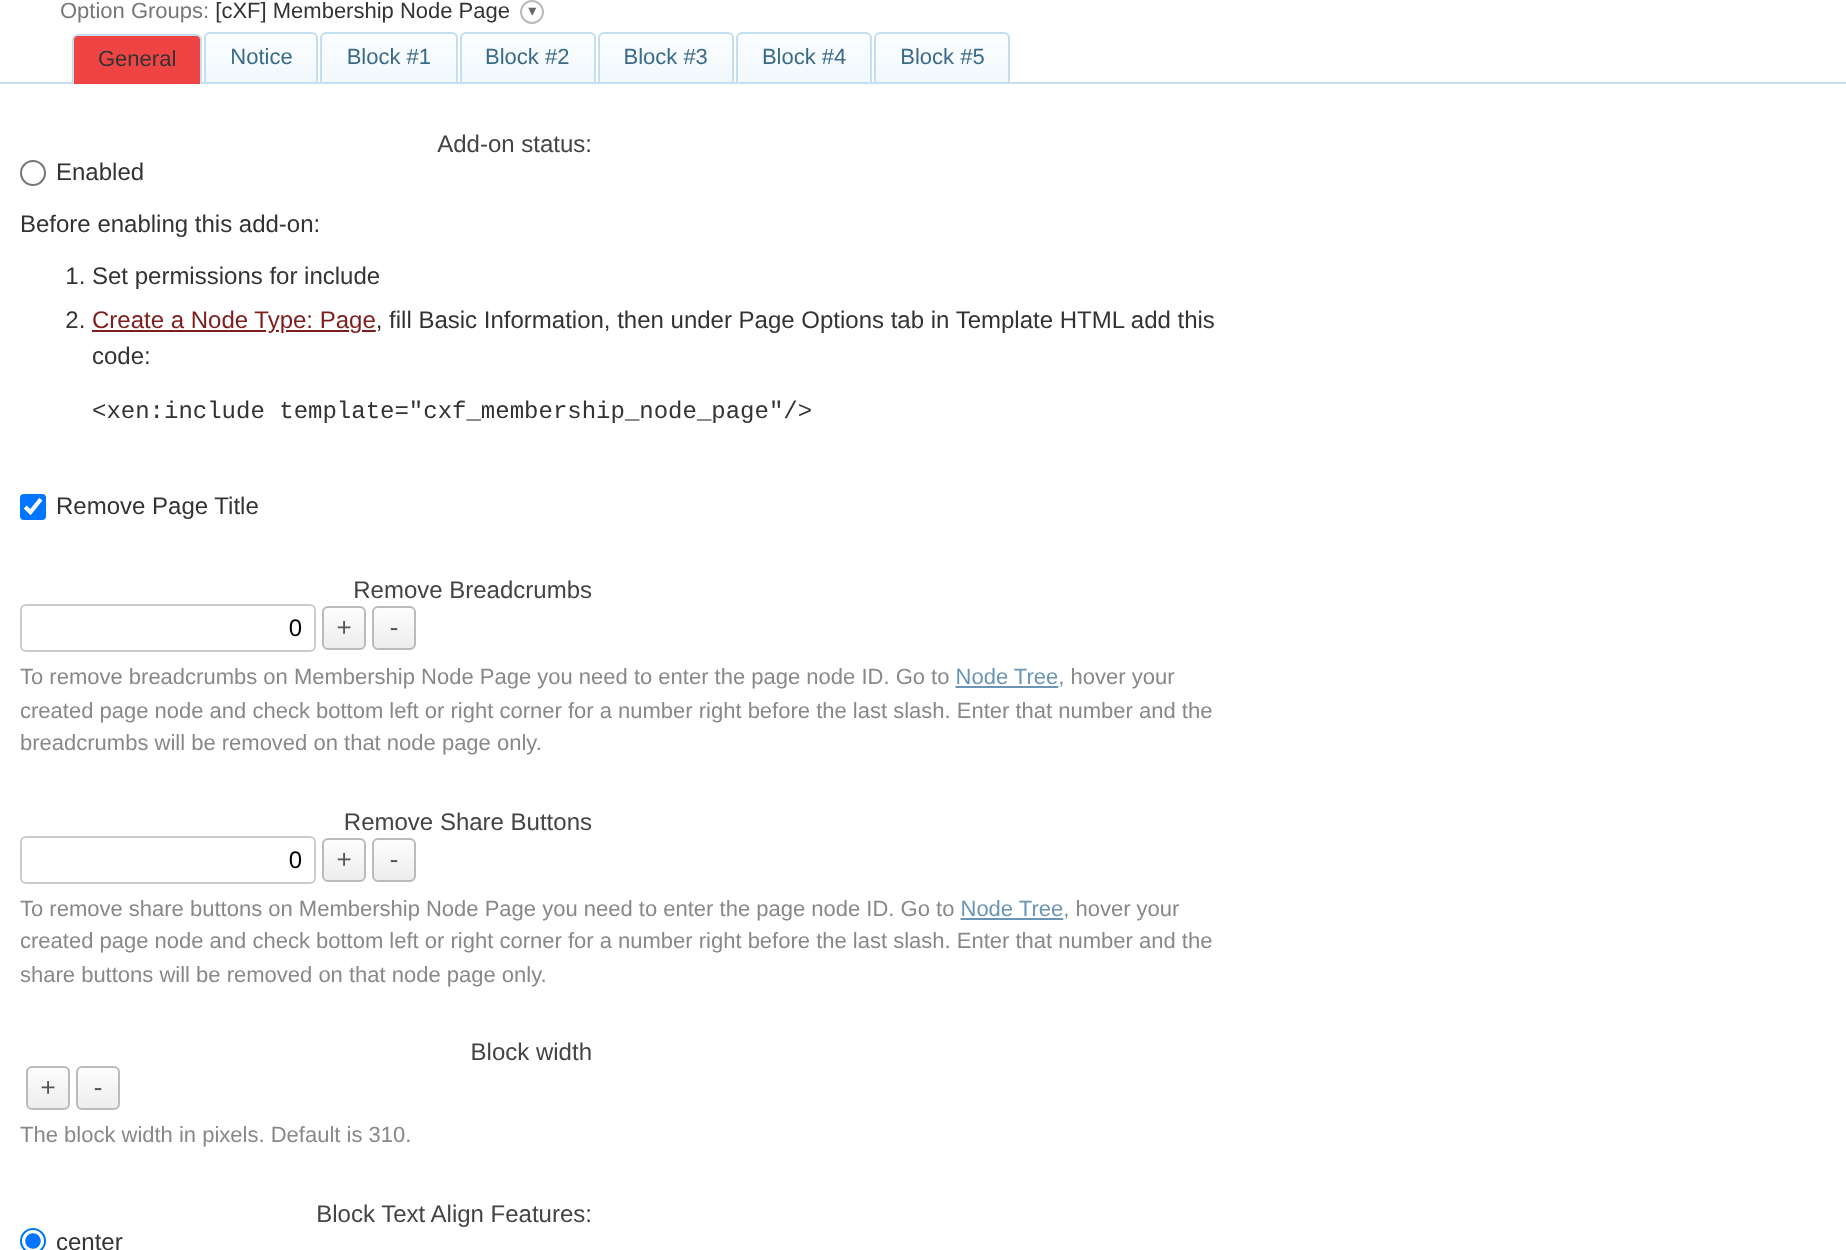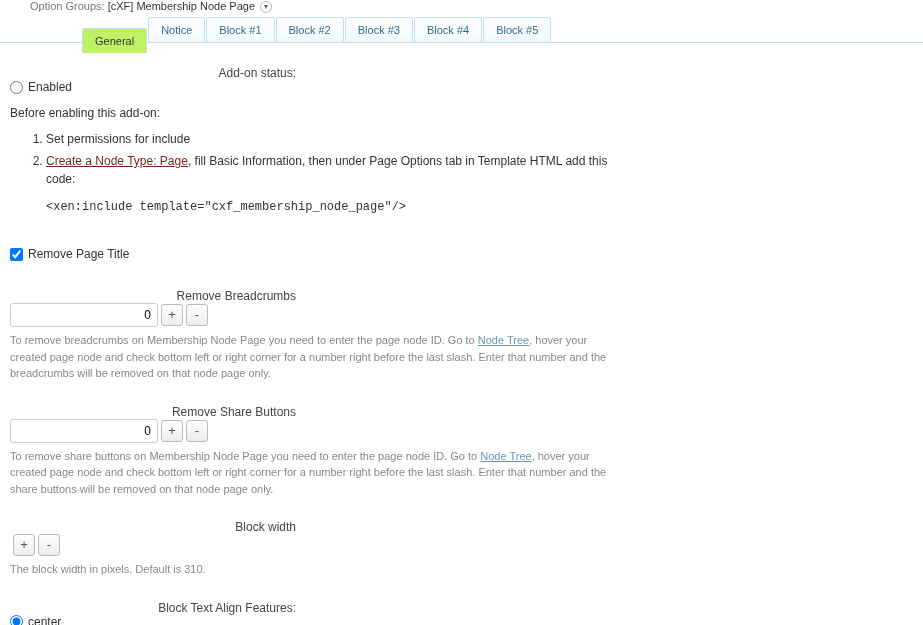--- a/index.html
+++ b/index.html
@@ -6,21 +6,21 @@
     body { font-family: "Lucida Grande", "Segoe UI", Tahoma, sans-serif; font-size: 12px; color: #333; background: #fff; }
     
     .header-bar { padding: 0 10px; font-size: 11px; color: #777; margin-left: 20px; }
     .header-bar .group-label { color: #777; }
     .header-bar .group-name { color: #333; }
     .dropdown-arrow { display: inline-block; width: 12px; height: 12px; border: 1px solid #bbb; border-radius: 50%; text-align: center; line-height: 10px; font-size: 8px; color: #666; margin-left: 2px; vertical-align: middle; }
     
     .tabs-container { border-bottom: 1px solid #c4e0f0; margin: 4px 0 0 0; padding-left: 36px; }
     .tabs { display: flex; }
     .tab { padding: 6px 12px; border: 1px solid #c4e0f0; border-bottom: none; background: linear-gradient(#fdfeff, #f0f8fc); color: #3a6a8a; font-size: 11px; cursor: pointer; margin-right: 1px; border-radius: 3px 3px 0 0; }
-    .tab.active { background: #bef264; color: #333; position: relative; top: 11px; margin-left: 46px; }
+    .tab.active { background: #ef4444; color: #333; position: relative; top: 1px; }
     
     .form-area { padding: 20px 10px 10px 10px; }
     .form-row { display: flex; margin-bottom: 6px; align-items: flex-start; flex-direction: column; }
     .form-label { width: 298px; text-align: right; padding-right: 12px; padding-top: 3px; color: #444; font-size: 12px; }
     .form-control { flex: 1; max-width: 610px; }
     
     .radio-item, .check-item { display: flex; align-items: center; margin-bottom: 5px; font-size: 12px; }
     .radio-item input, .check-item input { margin-right: 5px; }
     
     .intro-text { margin-top: 12px; margin-bottom: 10px; }

